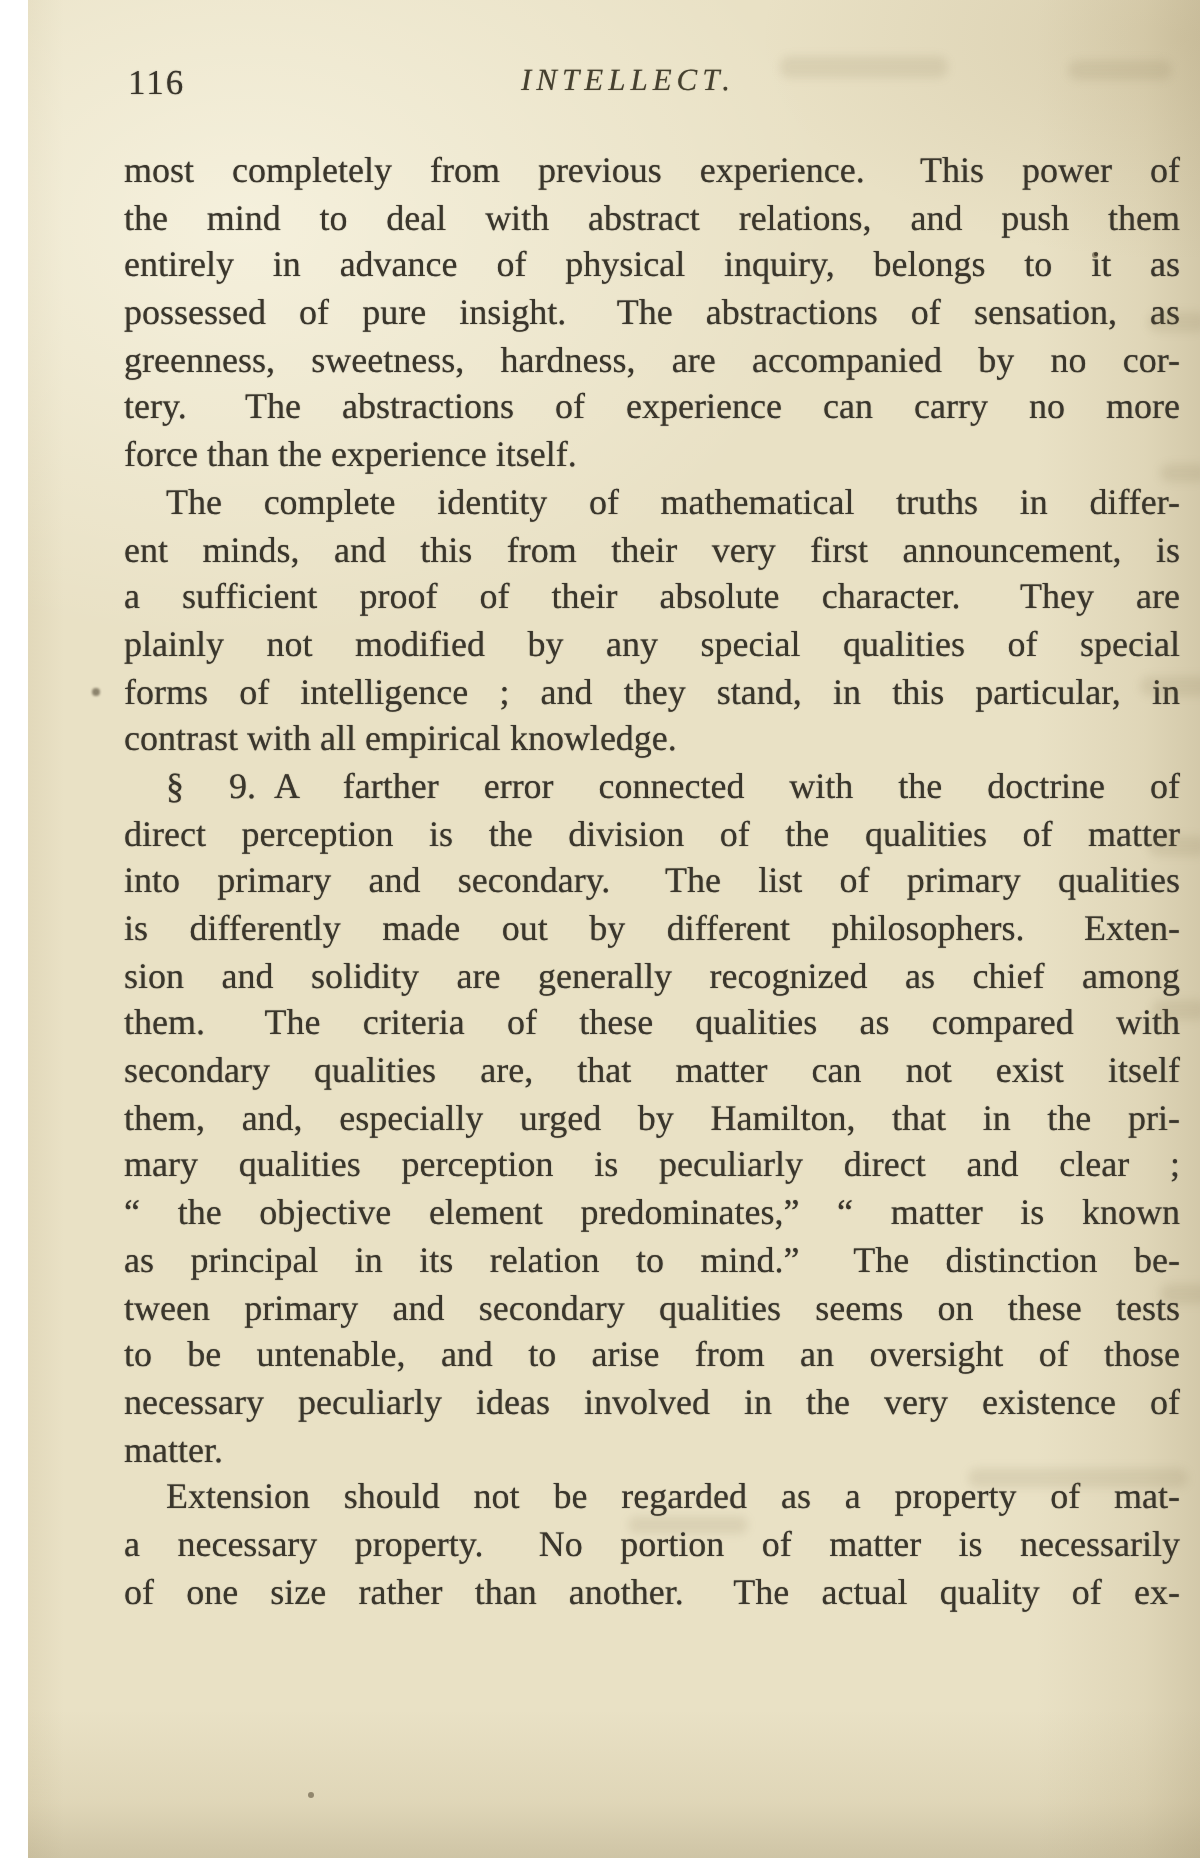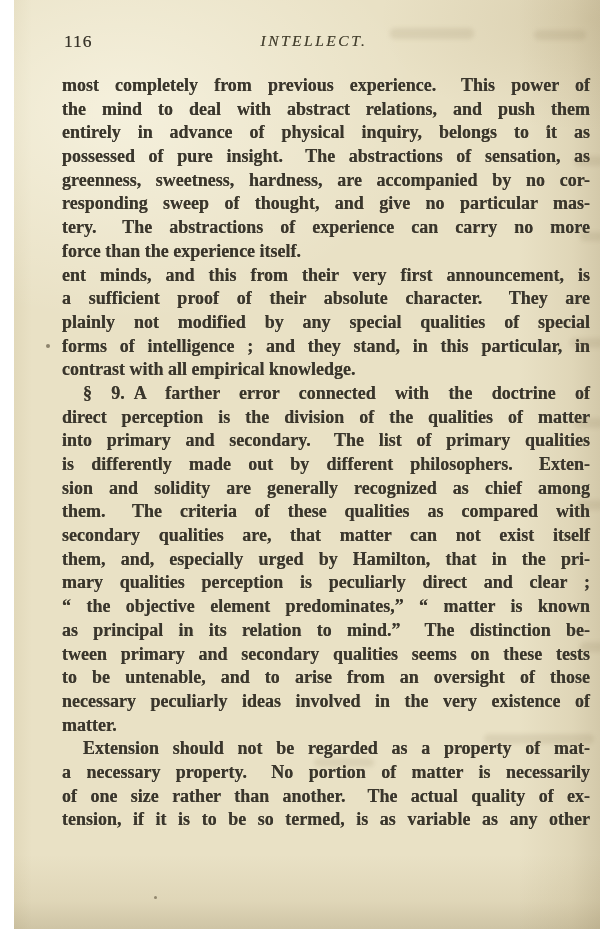--- a/index.html
+++ b/index.html
@@ -47,21 +47,20 @@
     left: 48px; top: 74px;
     width: 528px;
   }
   .line {
     font-size: 18px;
     line-height: 23.7px;
     height: 23.7px;
     white-space: nowrap-none;
     color: #3a362c;
     text-shadow: 0 0 0.55px rgba(58,54,44,0.75);
-    font-weight: bold;
   }
   .line.j {
     text-align: justify;
     text-align-last: justify;
     white-space: normal;
   }
   .line.ind { text-indent: 21px; }
   .margin-dot {
     position: absolute;
     left: 32px; top: 344px;
@@ -93,23 +92,23 @@
     <span class="page-number">116</span>
     <span class="running-head">INTELLECT.</span>
   </div>
 
   <div class="body-text">
       <div class="line j">most completely from previous experience.  This power of</div>
       <div class="line j">the mind to deal with abstract relations, and push them</div>
       <div class="line j">entirely in advance of physical inquiry, belongs to it as</div>
       <div class="line j">possessed of pure insight.  The abstractions of sensation, as</div>
       <div class="line j">greenness, sweetness, hardness, are accompanied by no cor-</div>
-      <div class="line j">responding sweep of thought, and give no particular mas-</div>
       <div class="line j">tery.  The abstractions of experience can carry no more</div>
       <div class="line">force than the experience itself.</div>
+      <div class="line j ind">The complete identity of mathematical truths in differ-</div>
       <div class="line j">ent minds, and this from their very first announcement, is</div>
       <div class="line j">a sufficient proof of their absolute character.  They are</div>
       <div class="line j">plainly not modified by any special qualities of special</div>
       <div class="line j">forms of intelligence ; and they stand, in this particular, in</div>
       <div class="line">contrast with all empirical knowledge.</div>
       <div class="line j ind">§ 9. A farther error connected with the doctrine of</div>
       <div class="line j">direct perception is the division of the qualities of matter</div>
       <div class="line j">into primary and secondary.  The list of primary qualities</div>
       <div class="line j">is differently made out by different philosophers.  Exten-</div>
       <div class="line j">sion and solidity are generally recognized as chief among</div>
@@ -119,21 +118,20 @@
       <div class="line j">mary qualities perception is peculiarly direct and clear ;</div>
       <div class="line j">“ the objective element predominates,” “ matter is known</div>
       <div class="line j">as principal in its relation to mind.”  The distinction be-</div>
       <div class="line j">tween primary and secondary qualities seems on these tests</div>
       <div class="line j">to be untenable, and to arise from an oversight of those</div>
       <div class="line j">necessary peculiarly ideas involved in the very existence of</div>
       <div class="line">matter.</div>
       <div class="line j ind">Extension should not be regarded as a property of mat-</div>
       <div class="line j">a necessary property.  No portion of matter is necessarily</div>
       <div class="line j">of one size rather than another.  The actual quality of ex-</div>
-      <div class="line j">tension, if it is to be so termed, is as variable as any other</div>
     </div>
 
   <div class="margin-dot"></div>
 
   <div class="smudge" style="left:376px; top:28px;  width:84px; height:11px;"></div>
   <div class="smudge" style="left:520px; top:30px;  width:52px; height:10px;"></div>
   <div class="smudge" style="left:560px; top:156px; width:30px; height:10px;"></div>
   <div class="smudge" style="left:566px; top:232px; width:24px; height:9px;"></div>
   <div class="smudge" style="left:556px; top:338px; width:36px; height:10px;"></div>
   <div class="smudge" style="left:560px; top:418px; width:30px; height:10px;"></div>

